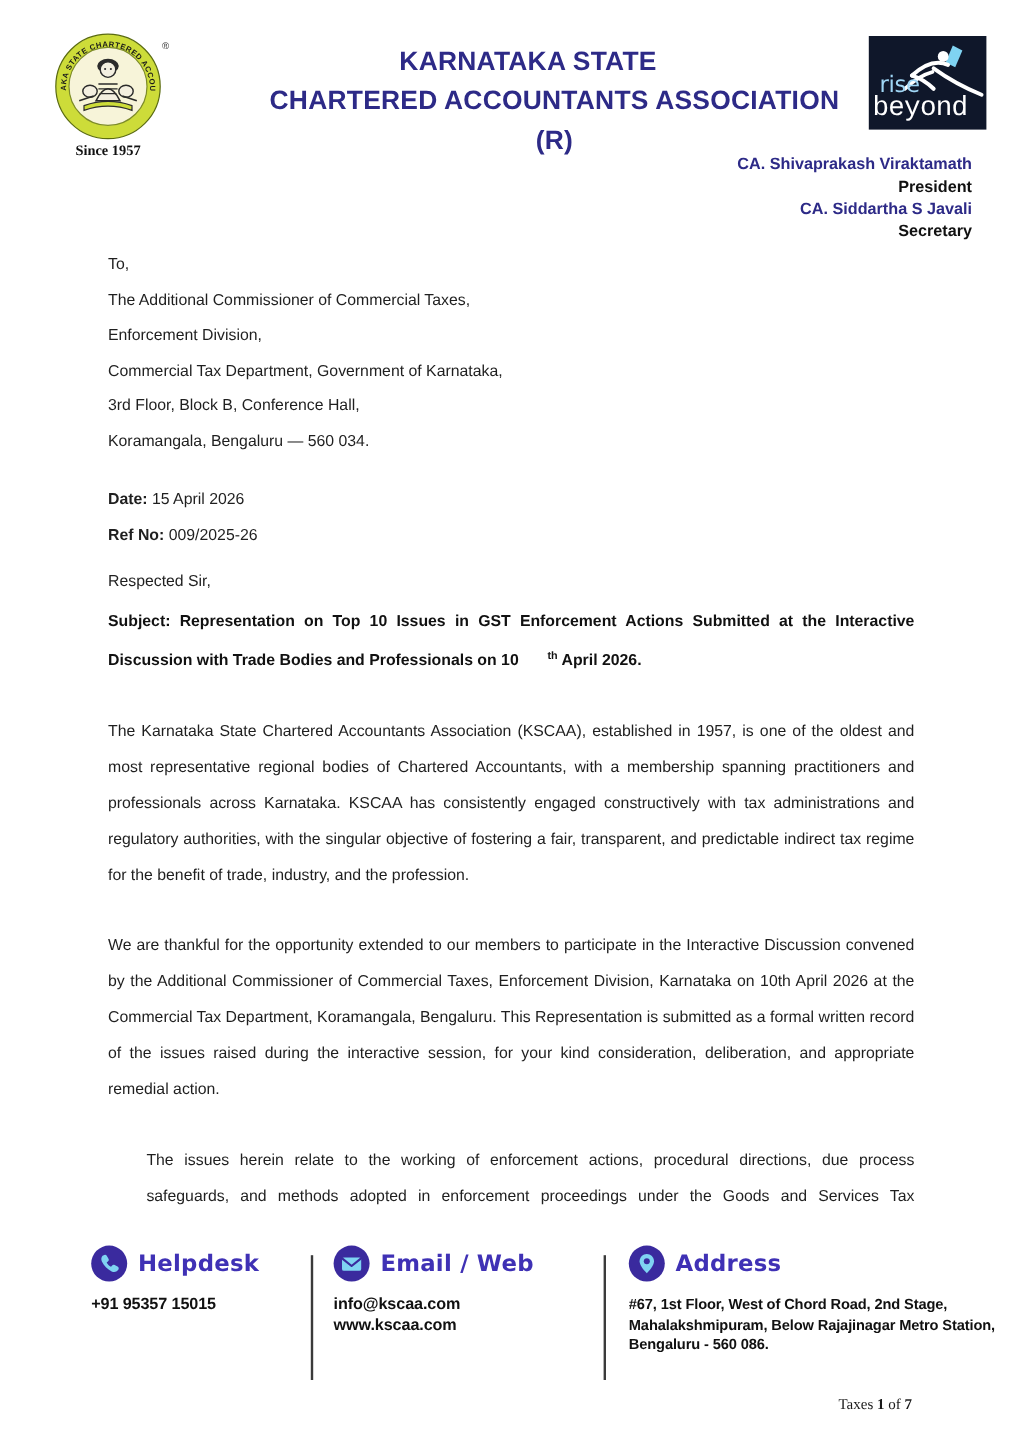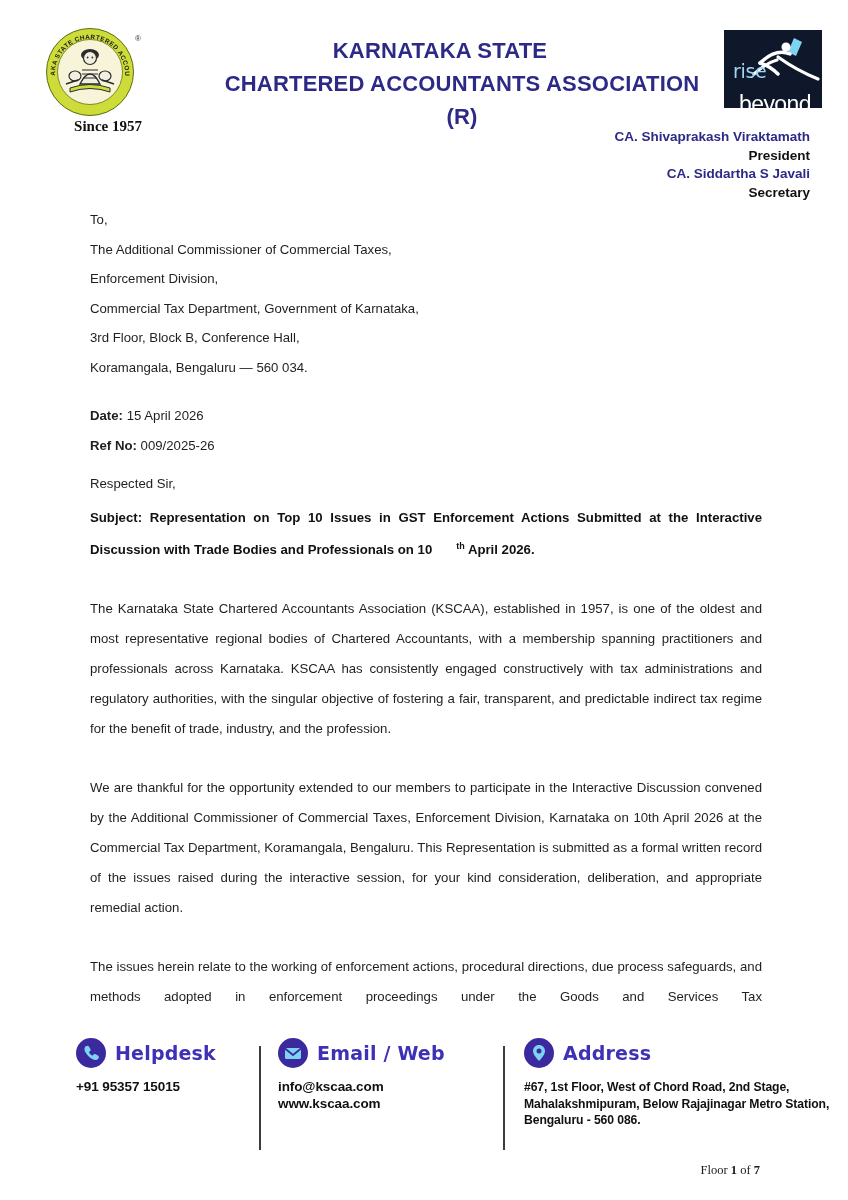--- a/index.html
+++ b/index.html
@@ -71,23 +71,23 @@
   .reg-mark {
     position: absolute;
     right: 1px; top: 6px;
     font-size: 8px;
     color: #333;
   }
   .since-label {
     position: absolute;
     left: 0; top: 90px;
     width: 104px;
-    text-align: right;
+    text-align: center;
     font-family: "Liberation Serif", serif;
-    font-size: 15px;
+    font-size: 12px;
     font-weight: bold;
     color: #111;
   }
 
   .org-title {
     position: absolute;
     left: 180px;
     top: 34px;
     width: 520px;
     text-align: center;
@@ -113,27 +113,26 @@
     position: absolute;
     left: 9px; top: 30px;
     color: #9fd6f5;
     font-size: 19px;
     font-weight: normal;
     font-family: "DejaVu Sans", sans-serif;
     letter-spacing: -0.3px;
   }
   .beyond-word {
     position: absolute;
-    left: 15px; top: 47px;
+    left: 3px; top: 47px;
     color: #ffffff;
     font-size: 23px;
     font-weight: normal;
-    font-family: Liberation Sans, sans-serif;
+    font-family: Liberation Mono, monospace;
     letter-spacing: -0.6px;
-    margin-top: 14px;
   }
   .rise-figure { position: absolute; left: 0; top: 0; }
 
   .officer-block {
     position: absolute;
     right: 38px;
     top: 128px;
     width: 380px;
     text-align: right;
     line-height: 18.5px;
@@ -192,21 +191,21 @@
   .subject sup { font-size: 9px; vertical-align: super; padding-left: 24px; }
 
   .para {
     margin-top: 29px;
     font-size: 13.2px;
     line-height: 30px;
     text-align: justify;
     text-align-last: left;
     color: #1f1f1f;
   }
-  .para.truncated { text-align-last: justify; }
+  .para.truncated { text-align-last: justify; margin-left: 32px; }
 
   
   .footer {
     position: absolute;
     left: 0;
     top: 1036px;
     width: 848px;
     height: 120px;
   }
   .footer-col {
@@ -422,15 +421,15 @@
         <div class="fc-title">Address</div>
       </div>
       <div class="fc-body addr-body">
         <div>#67, 1st Floor, West of Chord Road, 2nd Stage,</div>
         <div>Mahalakshmipuram, Below Rajajinagar Metro Station,</div>
         <div>Bengaluru - 560 086.</div>
       </div>
     </div>
   </div>
 
-  <div class="page-number"><span>Floor </span><b>1</b><span> of </span><b>7</b></div>
+  <div class="page-number"><span>Taxes </span><b>1</b><span> of </span><b>7</b></div>
 
 </div>
 
 </body></html>

